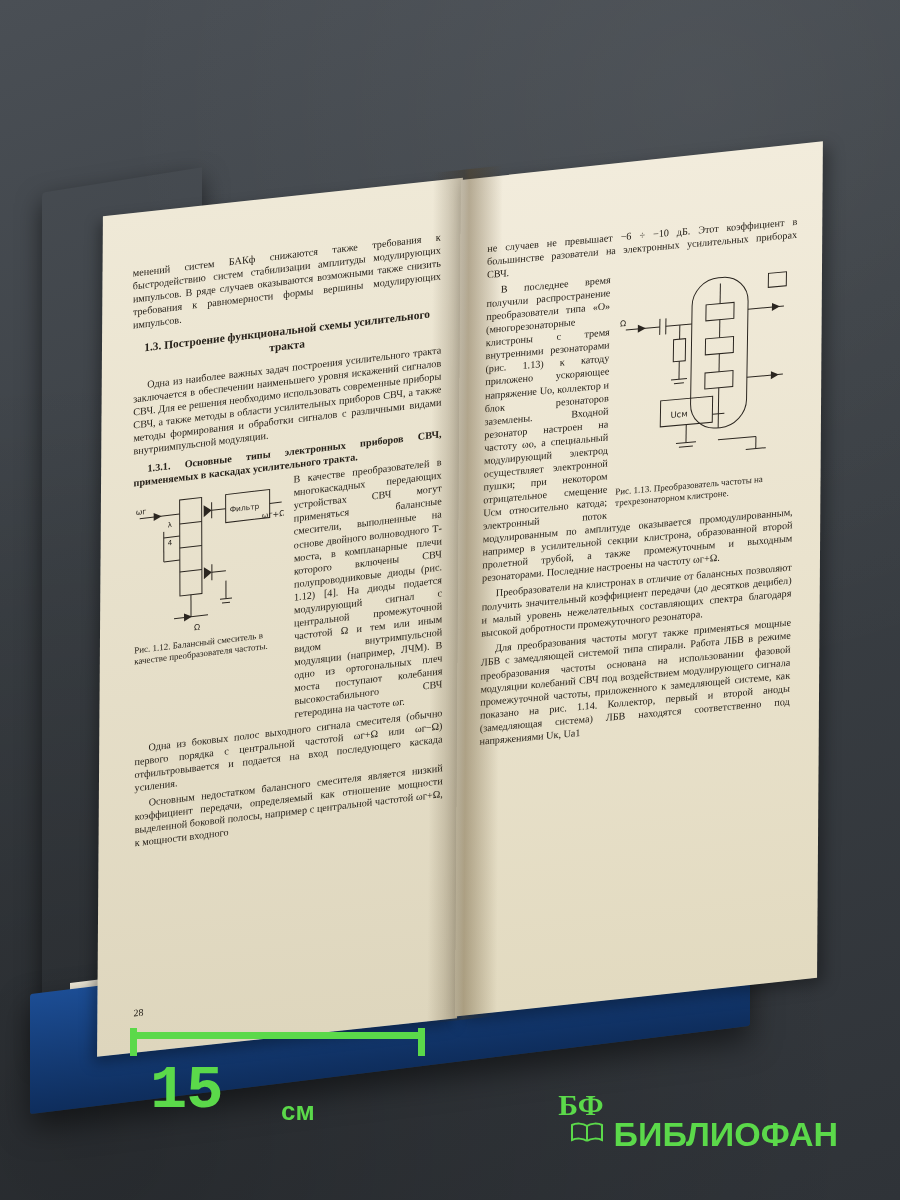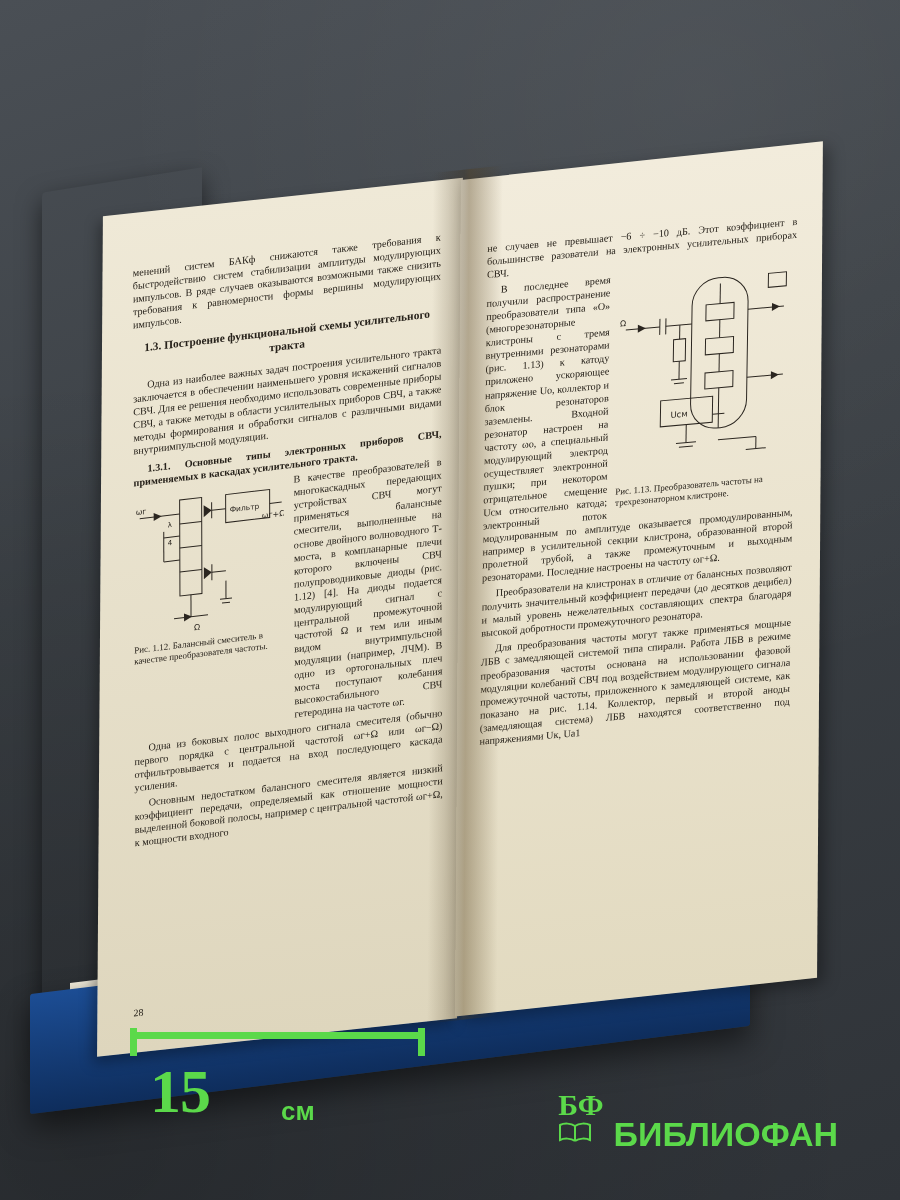--- a/index.html
+++ b/index.html
@@ -205,21 +205,21 @@
     height: 28px;
     background: #5bd94a;
   }
   .scalebar .tick-l { left: 0; }
   .scalebar .tick-r { left: 288px; }
   .scale-text {
     position: absolute;
     left: 150px;
     top: 1060px;
     color: #5bd94a;
-    font-family: Liberation Serif, serif;
+    font-family: Liberation Mono, monospace;
     font-weight: bold;
     font-size: 62px;
     letter-spacing: -1px;
     line-height: 1;
   }
   .scale-unit {
     position: absolute;
     left: 272px;
     top: 1096px;
     color: #5bd94a;
@@ -250,21 +250,21 @@
   .brand-name {
     font-family: "Liberation Sans", sans-serif;
     font-weight: bold;
     font-size: 34px;
     letter-spacing: 0px;
     margin-top: 37px;
   }
   .brand-left {
     display: flex;
     flex-direction: column;
-    align-items: flex-start;
+    align-items: flex-end;
     gap: 1px;
   }
 </style>
 </head>
 <body>
 
 <div class="scene">
   <div class="table-texture"></div>
 
   <div class="book">

